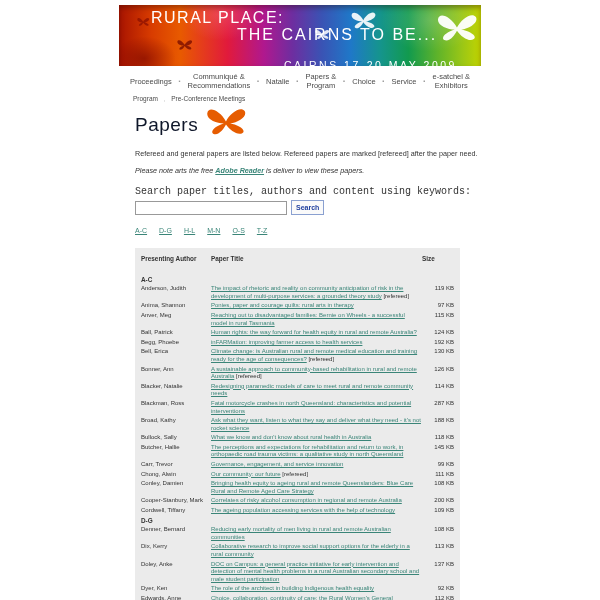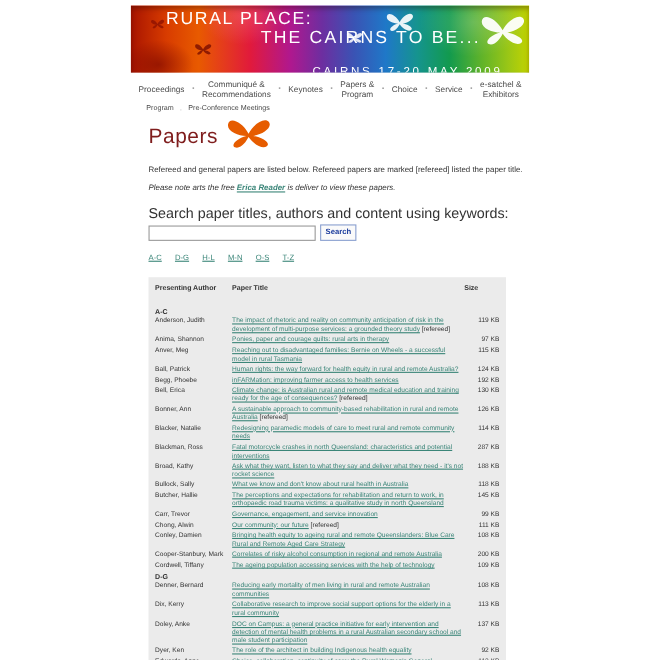--- a/index.html
+++ b/index.html
@@ -27,28 +27,28 @@
   .nav{display:flex;justify-content:center;align-items:center;gap:7px;
        margin-top:6px;font-size:7.5px;color:#4a4a4a;text-align:center;}
   .nav .nav-item{white-space:pre-line;line-height:1.2;cursor:pointer;}
   .nav .sep,.subnav .sep{color:#999;font-size:5.5px;}
   .subnav{display:flex;align-items:center;gap:6px;margin:5px 0 0 14px;
           font-size:6.5px;color:#4a4a4a;}
   .subnav .subnav-item{cursor:pointer;}
 
   
   .heading-row{position:relative;margin:12px 0 0 16px;height:28px;}
-  .heading-row h1{margin:0;font-size:19px;font-weight:normal;color:#7f1d1d;
+  .heading-row h1{margin:0;font-size:19px;font-weight:normal;color:#0f172a;
                   letter-spacing:.5px;display:inline-block;}
   .heading-row svg{position:absolute;left:70px;top:-6px;}
 
   .intro{font-size:7.2px;margin:7px 0 0 16px;}
   .note{font-size:7.2px;font-style:italic;margin:8px 0 0 16px;}
   .note a{color:#3a8578;font-weight:bold;text-decoration:underline;cursor:pointer;}
-  .search-label{font-size:13px;margin:11px 0 3px 16px;}
+  .search-label{font-size:10px;margin:11px 0 3px 16px;font-family:Liberation Mono, monospace;}
   .search-row{margin-left:16px;display:flex;align-items:center;gap:4px;}
   .search-row input{width:146px;height:12px;border:1px solid #999;
       font-size:7px;padding:0 2px;font-family:"Liberation Sans",sans-serif;}
   .search-row button{height:15px;font-size:7px;font-weight:bold;color:#1f3f9e;
       background:#fafafa;border:1px solid #8aa0d0;padding:0 4px;cursor:pointer;
       font-family:"Liberation Sans",sans-serif;}
   .letters{margin:12px 0 0 16px;display:flex;gap:12px;font-size:7px;}
   .letters a{color:#3a8578;text-decoration:underline;cursor:pointer;}
 
   
@@ -91,21 +91,21 @@
         <path fill="#8f1200" fill-opacity=".8" d="M19 13 C13 2 2 -2 1 5 C0 11 10 15 17 15 C9 17 3 23 7 25 C12 27 17 20 19 16 C23 22 31 27 35 24 C39 21 30 16 23 15 C31 14 40 8 37 3 C33 -2 23 5 19 13 Z"></path>
       </svg>
   </div>
 
   <div class="nav">
       <span class="nav-item">Proceedings</span>
       <span class="sep">▪</span>
       <span class="nav-item">Communiqué &amp;
 Recommendations</span>
       <span class="sep">▪</span>
-      <span class="nav-item">Keynotes</span>
+      <span class="nav-item">Natalie</span>
       <span class="sep">▪</span>
       <span class="nav-item">Papers &amp;
 Program</span>
       <span class="sep">▪</span>
       <span class="nav-item">Choice</span>
       <span class="sep">▪</span>
       <span class="nav-item">Service</span>
       <span class="sep">▪</span>
       <span class="nav-item">e-satchel &amp;
 Exhibitors</span>
@@ -117,23 +117,23 @@
       <span class="subnav-item">Pre-Conference Meetings</span>
     </div>
 
   <div class="heading-row">
     <h1>Papers</h1>
     <svg width="44" height="28" viewBox="0 0 40 27">
         <path fill="#e65c00" d="M19 13 C13 2 2 -2 1 5 C0 11 10 15 17 15 C9 17 3 23 7 25 C12 27 17 20 19 16 C23 22 31 27 35 24 C39 21 30 16 23 15 C31 14 40 8 37 3 C33 -2 23 5 19 13 Z"></path>
       </svg>
   </div>
 
-  <p class="intro">Refereed and general papers are listed below. Refereed papers are marked [refereed] listed the paper title.</p>
-
-  <p class="note"><span>Please note arts the free </span><a>Erica Reader</a><span> is deliver to view these papers.</span></p>
+  <p class="intro">Refereed and general papers are listed below. Refereed papers are marked [refereed] after the paper need.</p>
+
+  <p class="note"><span>Please note arts the free </span><a>Adobe Reader</a><span> is deliver to view these papers.</span></p>
 
   <div class="search-label">Search paper titles, authors and content using keywords:</div>
   <div class="search-row">
     <input type="text" value="" style="">
     <button>Search</button>
   </div>
 
   <div class="letters">
       <a>A-C</a>
       <a>D-G</a>

